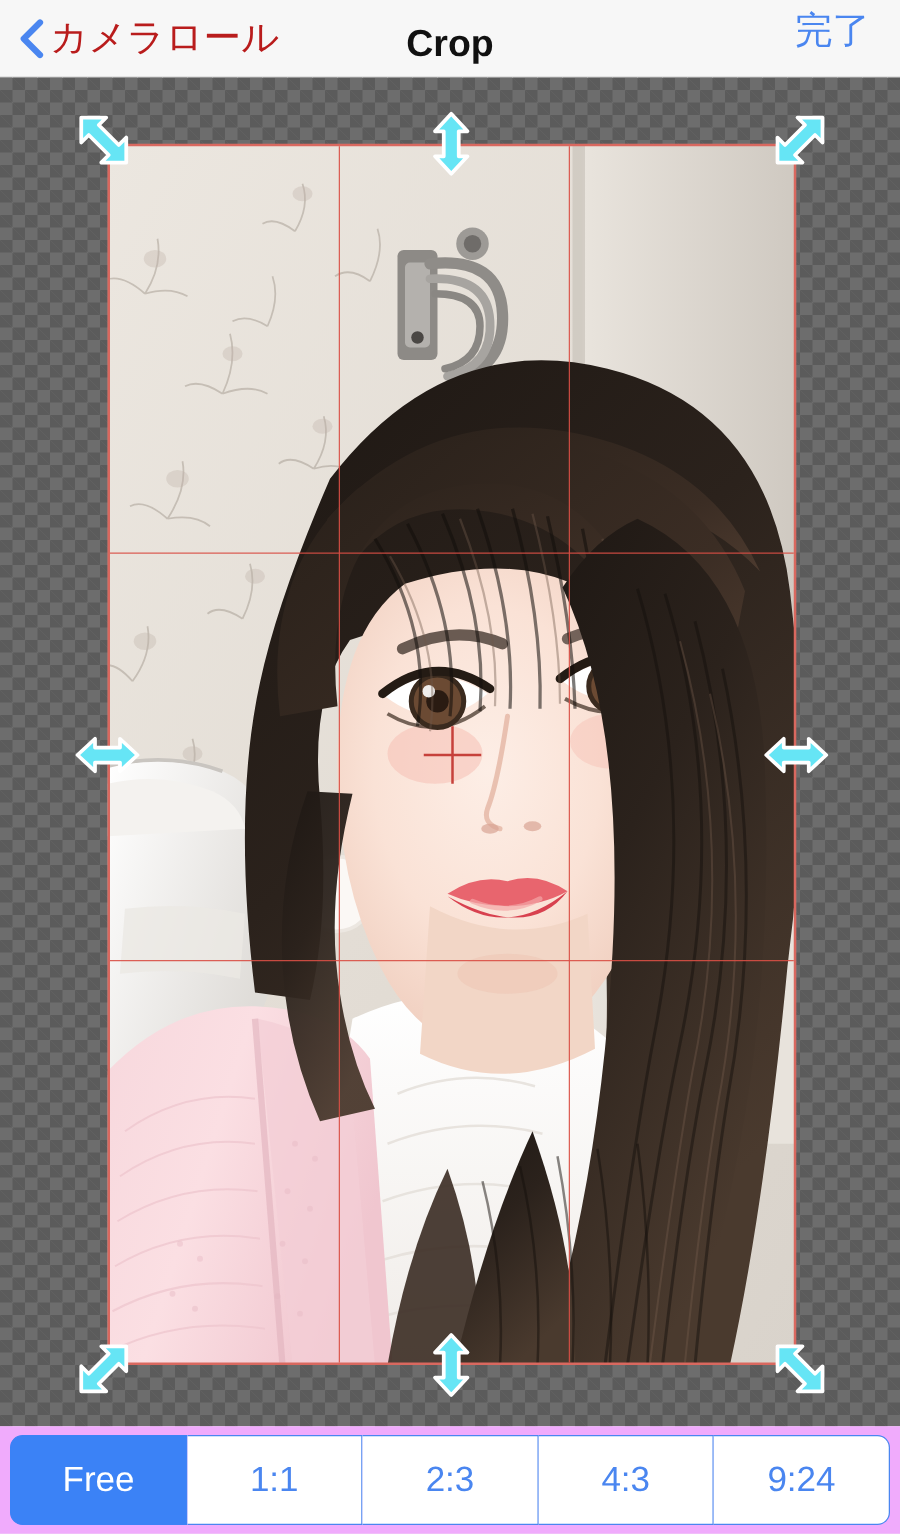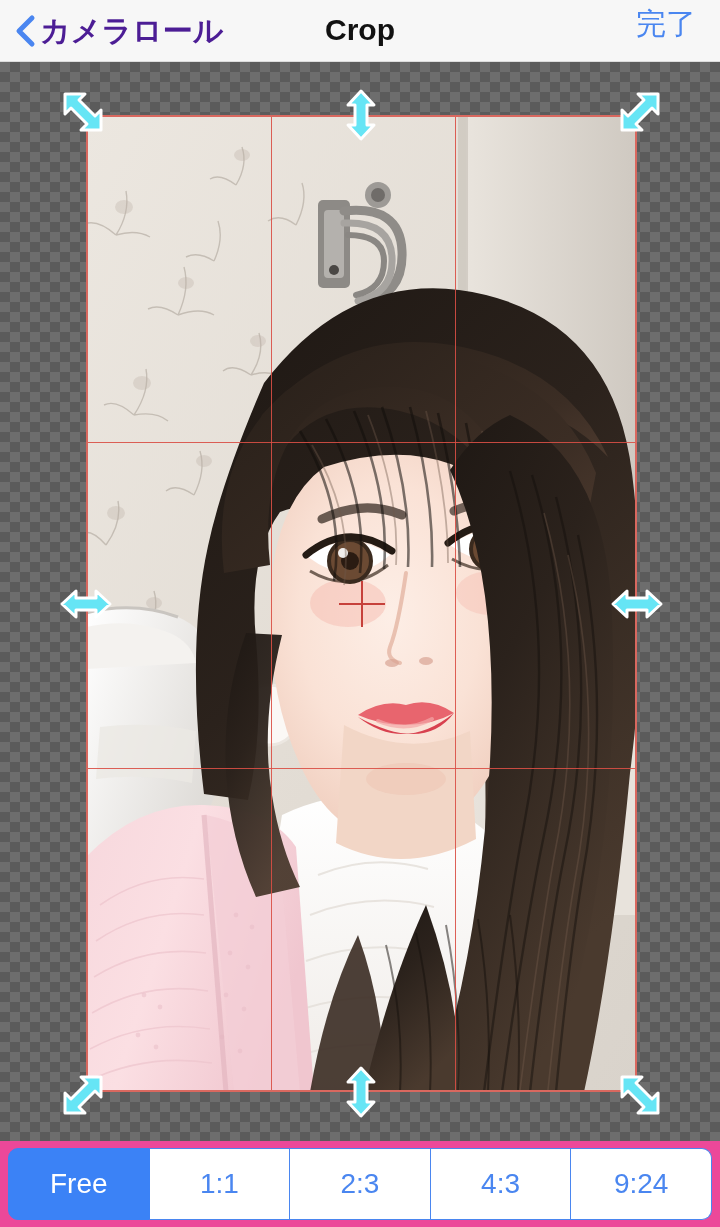--- a/index.html
+++ b/index.html
@@ -34,31 +34,30 @@
     cursor: pointer;
   }
   .nav-chevron {
     width: 22px;
     height: 34px;
     margin-right: 4px;
     display: block;
   }
   .nav-back-label {
     font-size: 30px;
-    color: #4c1d95;
+    color: #b91c1c;
     letter-spacing: 0px;
     line-height: 1;
     white-space: nowrap;
-    font-weight: bold;
   }
   .nav-title {
     position: absolute;
     left: 0; top: 0;
     width: 720px;
-    height: 60px;
+    height: 72px;
     display: flex;
     align-items: center;
     justify-content: center;
     font-size: 30px;
     font-weight: bold;
     color: #111111;
     pointer-events: none;
   }
   .nav-done {
     position: absolute;
@@ -149,21 +148,21 @@
   }
   .handle svg { display: block; width: 54px; height: 54px; }
 
   
   .ratio-bar {
     position: absolute;
     left: 0;
     top: 1141px;
     width: 720px;
     height: 86px;
-    background: #ec4899;
+    background: #f0abfc;
     display: flex;
     align-items: center;
     padding: 0 8px;
     box-sizing: border-box;
   }
   .seg-group {
     display: flex;
     width: 100%;
     height: 72px;
     border-radius: 10px;

